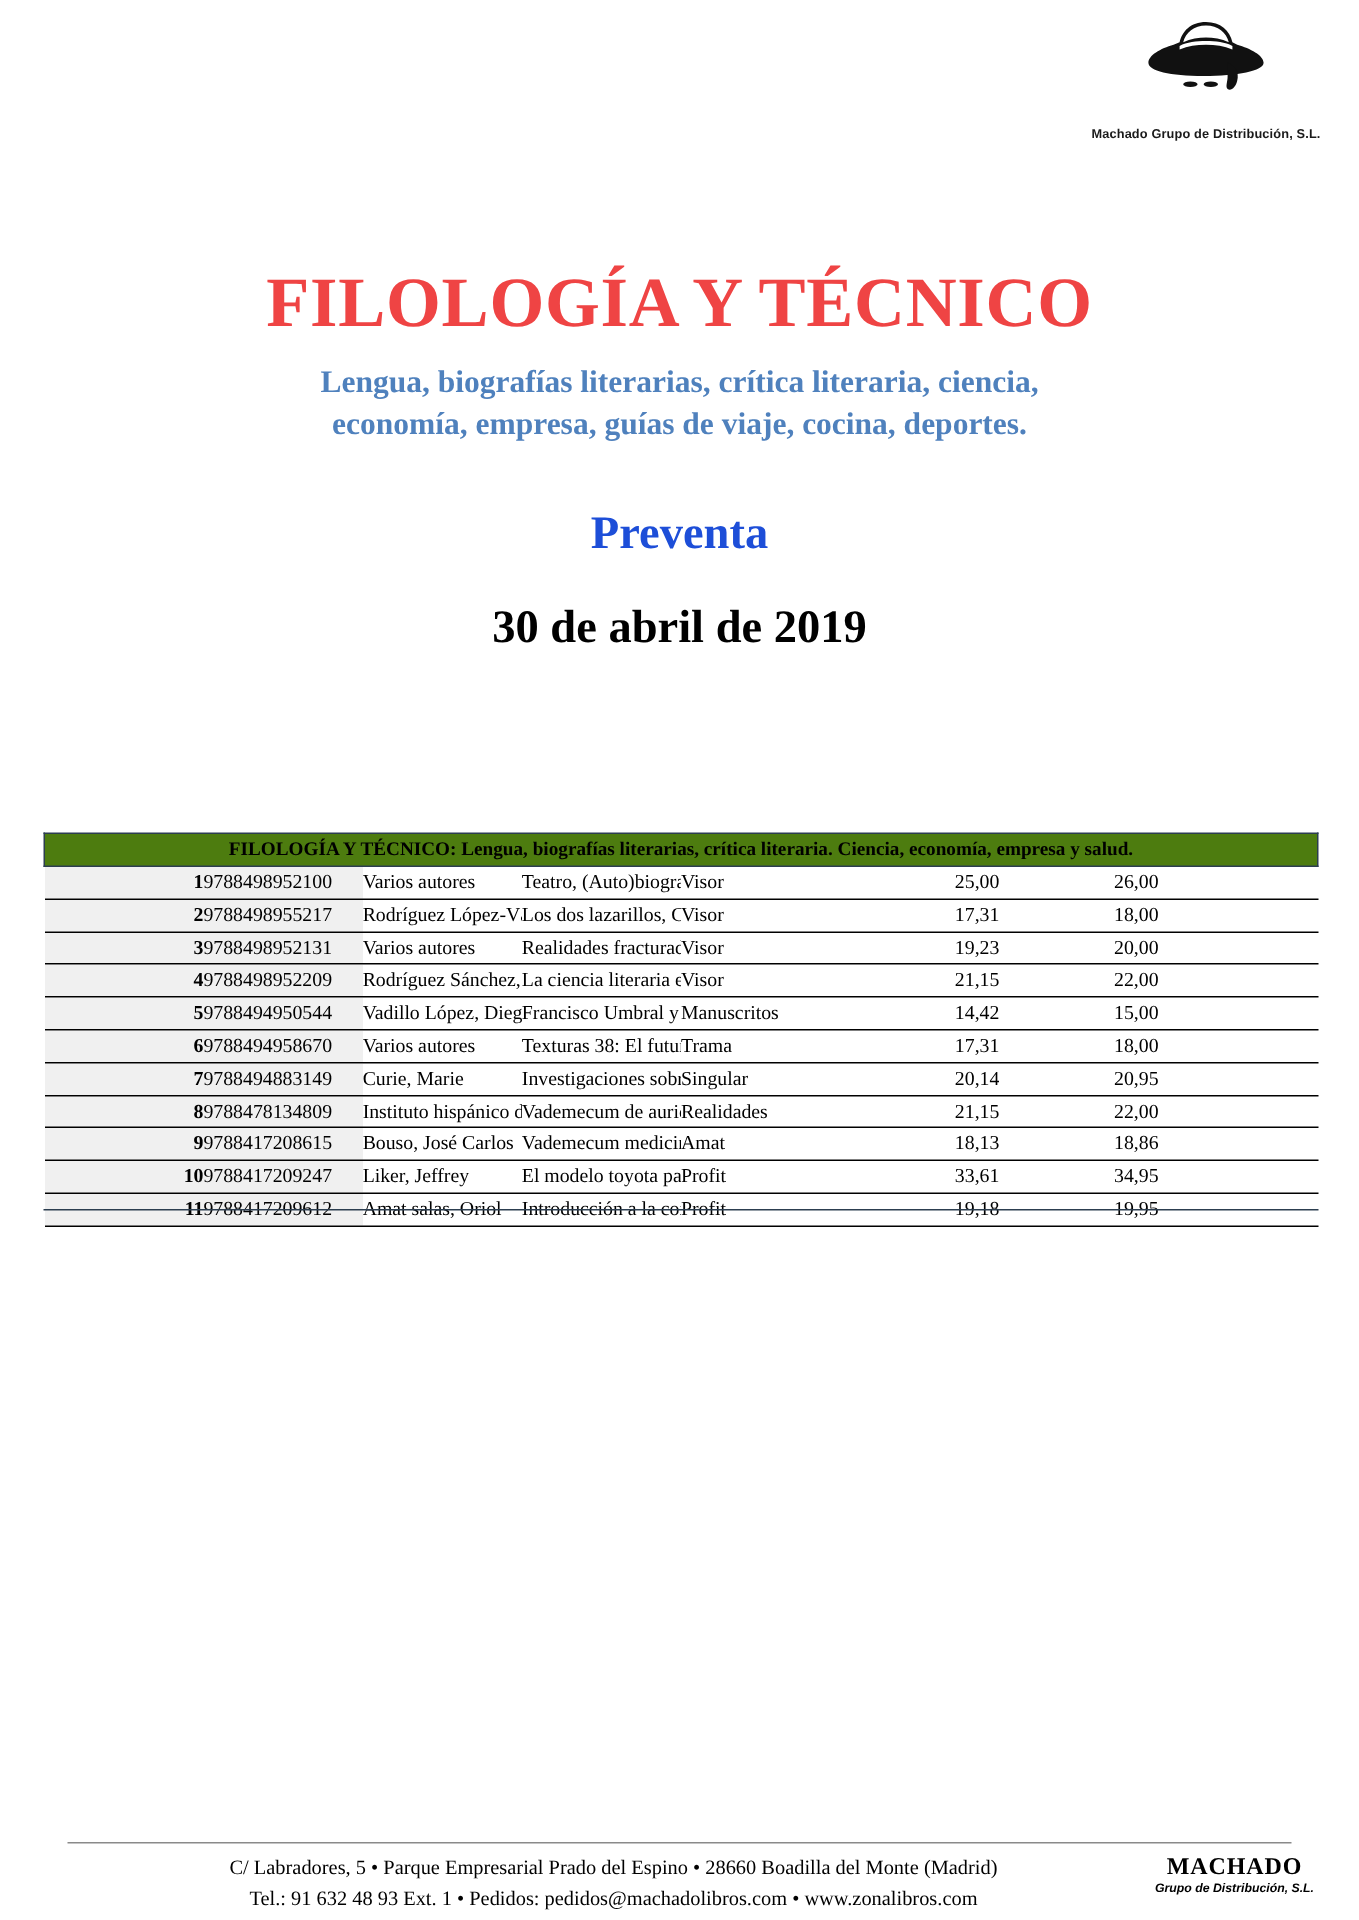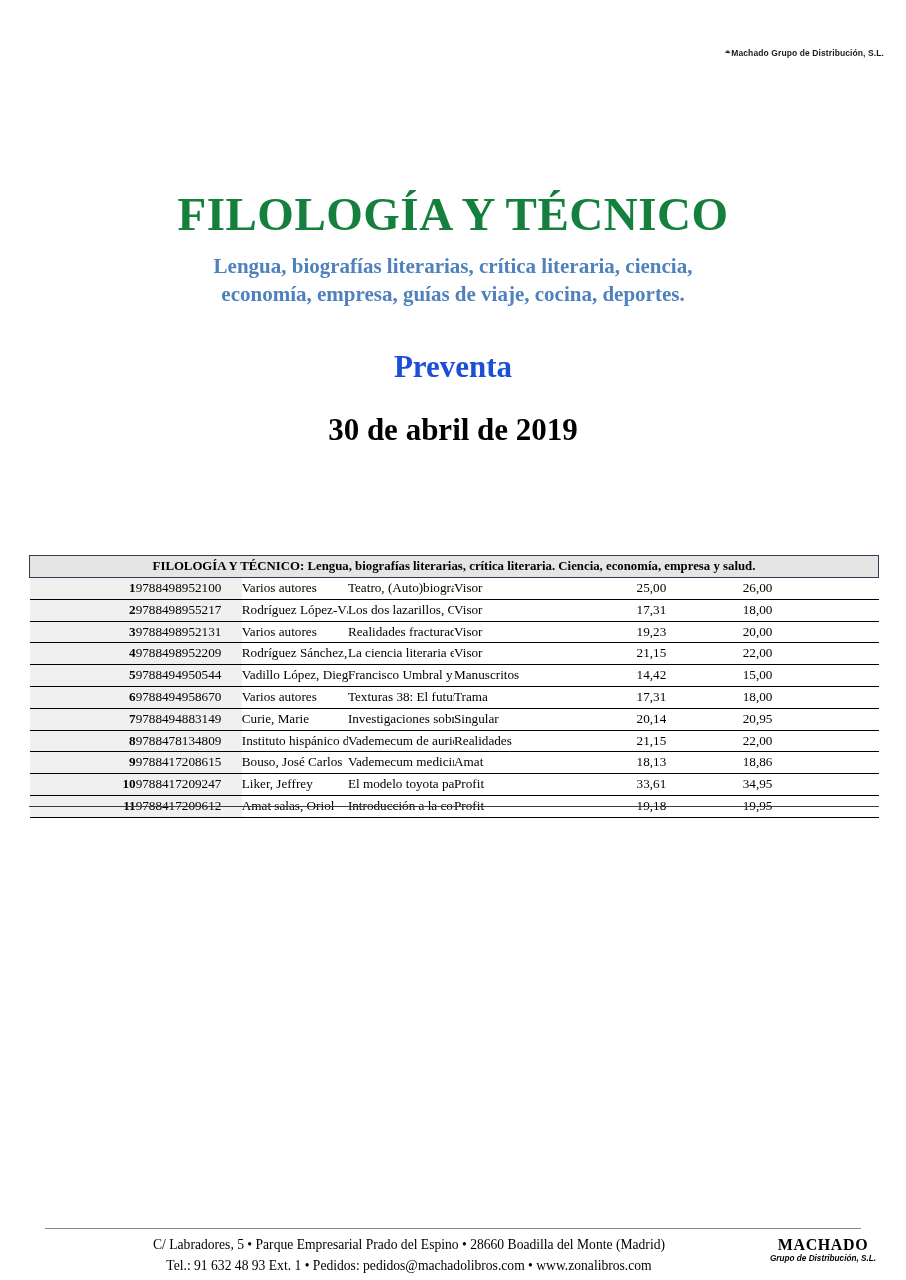--- a/index.html
+++ b/index.html
@@ -14,44 +14,45 @@
   }
 
   
   .header-logo {
     position: absolute;
     top: 8px;
     right: 22px;
     width: 160px;
     height: 88px;
     display: flex;
-    flex-direction: row;
+    flex-direction: column;
     align-items: center;
     justify-content: flex-start;
+    gap: 17px;
   }
   .logo-mark { width: 96px; height: 58px; display: block; }
   .logo-caption {
     font-family: "Liberation Sans", sans-serif;
     font-size: 8.5px;
     font-weight: bold;
     color: #1a1a1a;
     letter-spacing: .1px;
     white-space: nowrap;
     margin-top: 1px;
   }
 
   
   .title-block { position: absolute; top: 178px; left: 0; width: 906px; text-align: center; }
   .main-title {
     font-size: 47px;
     font-weight: bold;
-    color: #15803d;
+    color: #ef4444;
     letter-spacing: .5px;
     line-height: 1.05;
-    margin: 12px;
+    margin: 0;
   }
   .subtitle {
     font-size: 21px;
     font-weight: bold;
     color: #4f81bd;
     line-height: 1.32;
     margin: 14px auto 0;
     width: 640px;
   }
   .preventa {
@@ -69,21 +70,21 @@
     line-height: 1.15;
     text-align: center;
   }
 
   
   .table-wrap { position: absolute; left: 29px; top: 555px; width: 850px; }
   table.booklist { border-collapse: collapse; width: 850px; table-layout: fixed; font-size: 13.2px; }
   table.booklist td, table.booklist th { padding: 0; }
 
   tr.cat-header th {
-    background: #e5e5e5;
+    background: #4d7c0f;
     border-top: 1.6px solid #2c3e50;
     border-bottom: 1.6px solid #2c3e50;
     border-left: 1.6px solid #2c3e50;
     border-right: 1.6px solid #2c3e50;
     font-size: 12.8px;
     font-weight: bold;
     color: #000;
     text-align: center;
     height: 21px;
     line-height: 21px;

